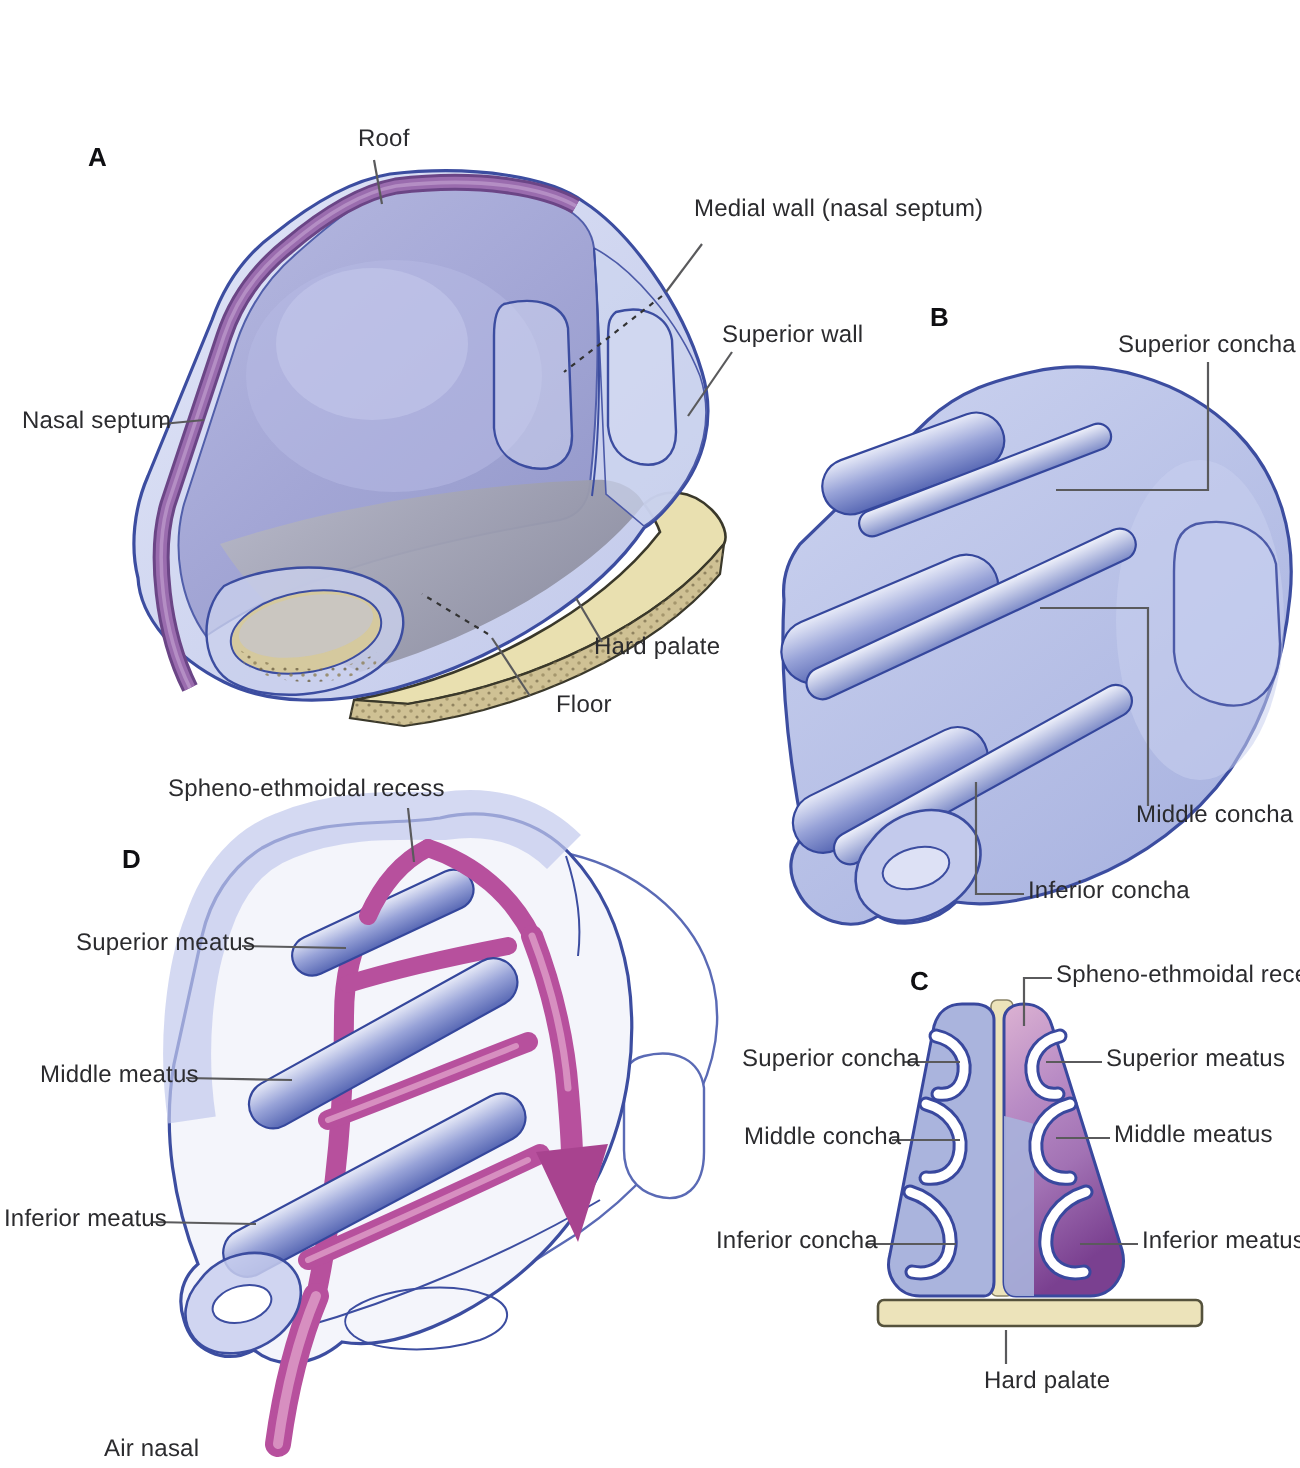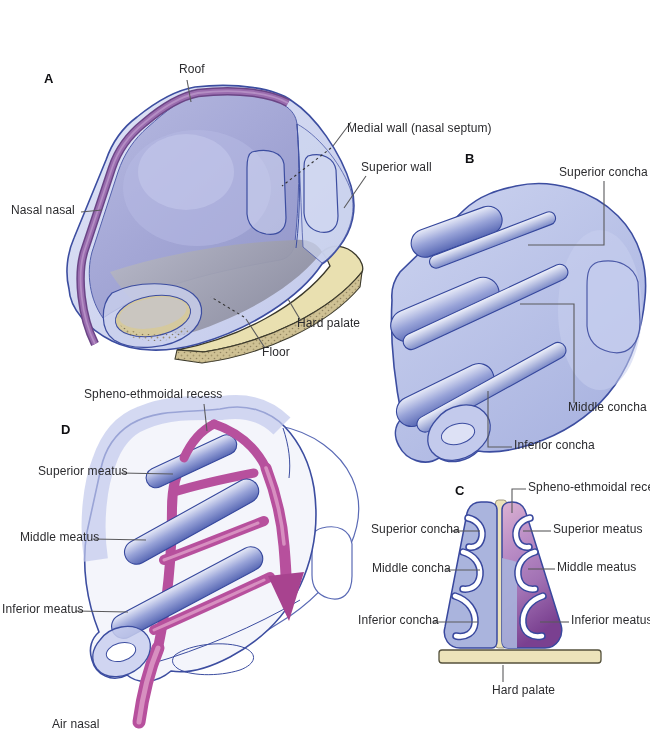--- a/index.html
+++ b/index.html
@@ -228,25 +228,25 @@
     <path d="M 446,570 L 480,570"></path>
     <path d="M 555,569 L 528,569"></path>
     <path d="M 433,622 L 478,622"></path>
     <path d="M 569,622 L 540,622"></path>
     <path d="M 503,665 L 503,682"></path>
   </g>
 </svg>
 
 <div class="lbl letter" style="left:44px;top:72px">A</div>
 <div class="lbl" style="left:179px;top:63px">Roof</div>
-<div class="lbl" style="left:347px;top:122px">Medial wall (nasal septum)</div>
+<div class="lbl" style="left:347px;top:98px">Medial wall (nasal septum)</div>
 <div class="lbl" style="left:361px;top:161px">Superior wall</div>
-<div class="lbl" style="left:11px;top:204px">Nasal nasal</div>
+<div class="lbl" style="left:11px;top:204px">Nasal septum</div>
 <div class="lbl" style="left:297px;top:317px">Hard palate</div>
-<div class="lbl" style="left:262px;top:346px">Floor</div>
+<div class="lbl" style="left:278px;top:346px">Floor</div>
 
 <div class="lbl letter" style="left:465px;top:152px">B</div>
 <div class="lbl" style="left:559px;top:166px">Superior concha</div>
 <div class="lbl" style="left:568px;top:401px">Middle concha</div>
 <div class="lbl" style="left:514px;top:439px">Inferior concha</div>
 
 <div class="lbl letter" style="left:61px;top:423px">D</div>
 <div class="lbl" style="left:84px;top:388px">Spheno-ethmoidal recess</div>
 <div class="lbl" style="left:38px;top:465px">Superior meatus</div>
 <div class="lbl" style="left:20px;top:531px">Middle meatus</div>

